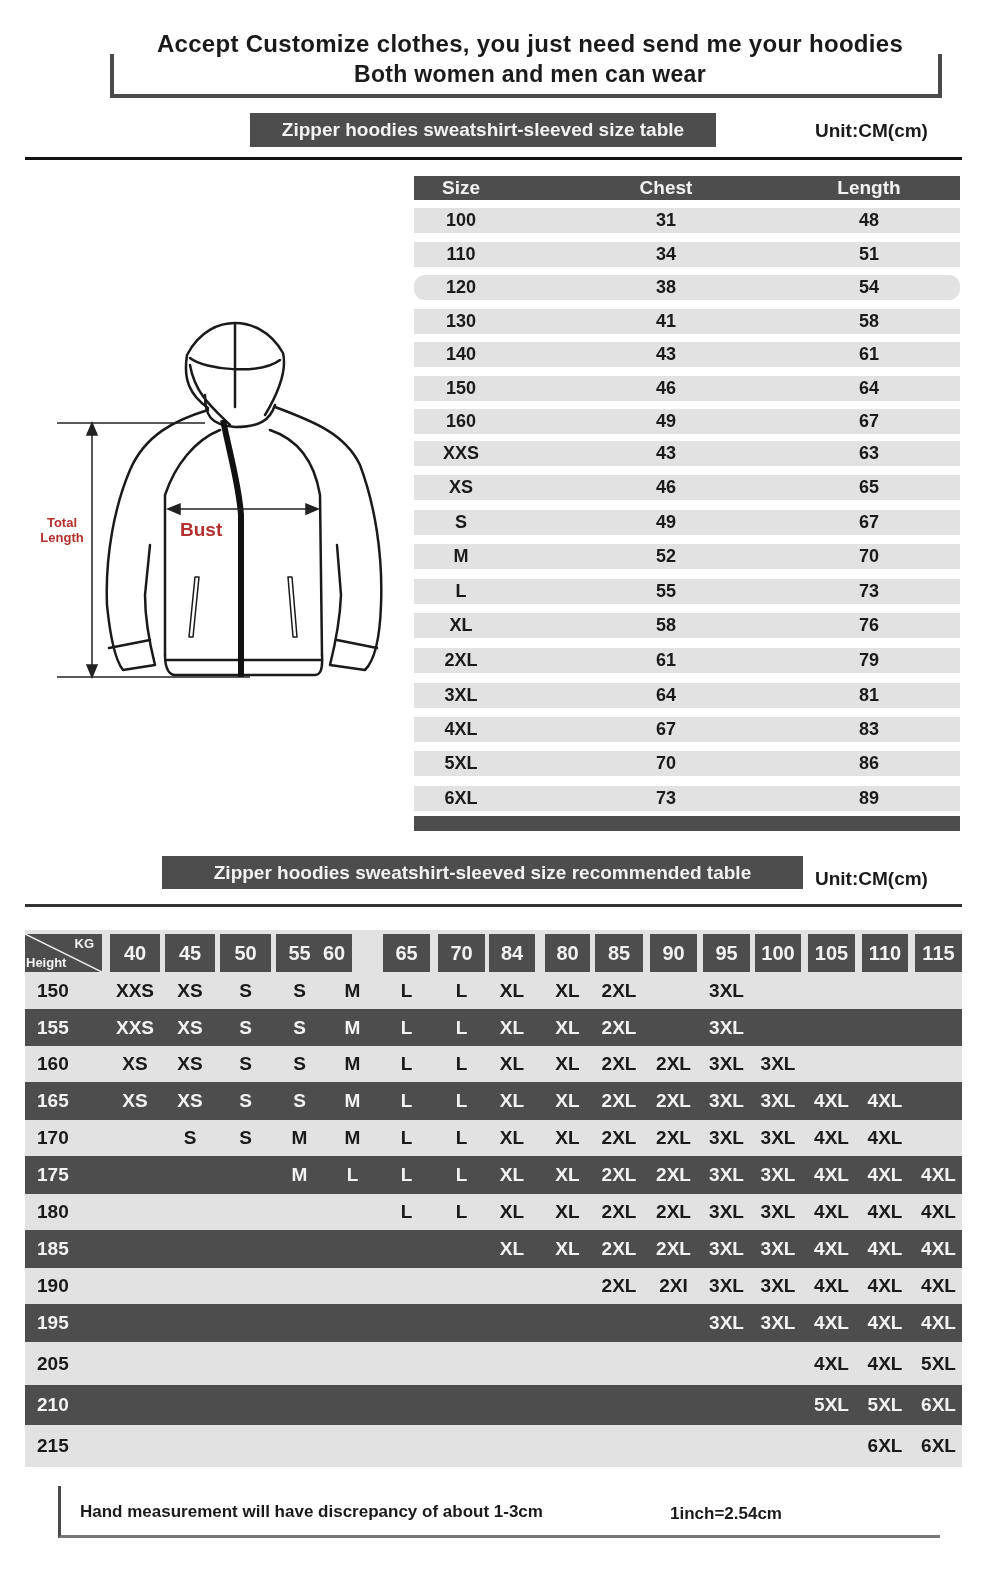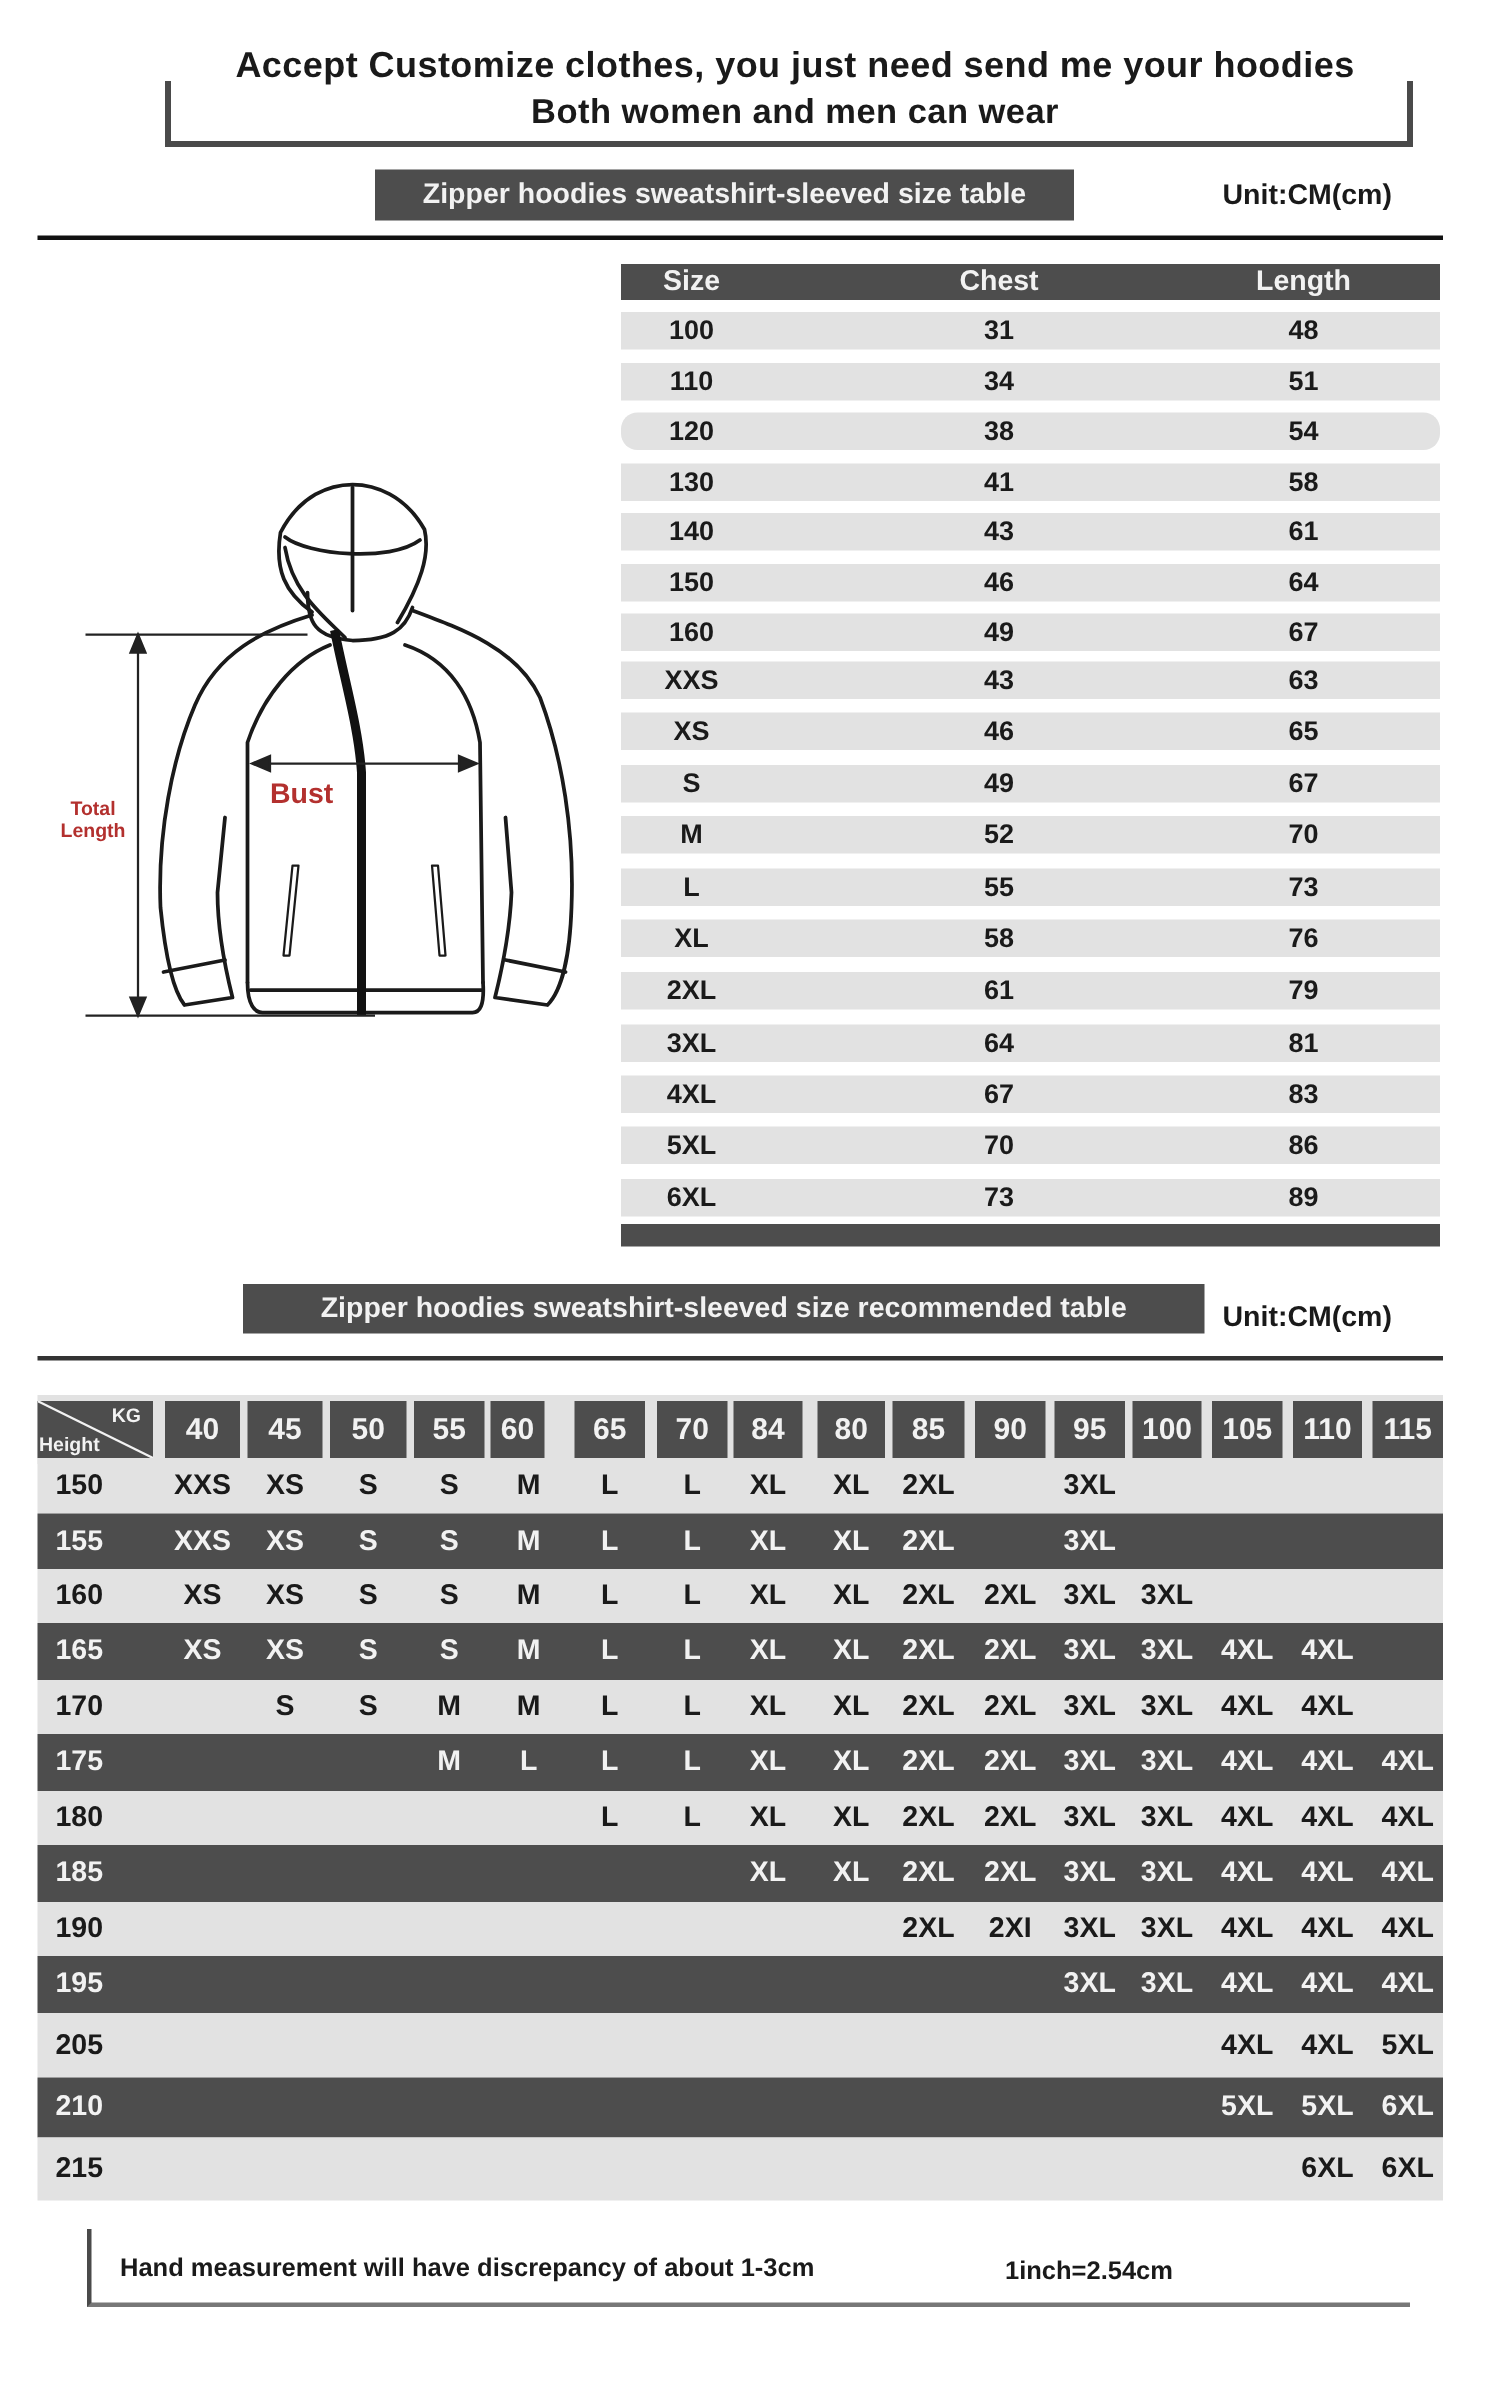--- a/index.html
+++ b/index.html
@@ -113,21 +113,21 @@
       <line x1="32" y1="108" x2="180" y2="108"></line>
       <line x1="32" y1="362" x2="225" y2="362"></line>
       <line x1="67" y1="112" x2="67" y2="358"></line>
       <polygon points="67,108 62,120 72,120"></polygon>
       <polygon points="67,362 62,350 72,350"></polygon>
       <line x1="147" y1="194" x2="290" y2="194"></line>
       <polygon points="143,194 155,189 155,199"></polygon>
       <polygon points="293,194 281,189 281,199"></polygon>
     </g>
   </svg>
-  <div class="abs fig-label" style="left:8px;top:216px;font-size:13px;line-height:15px;text-align:center;width:58px;">
+  <div class="abs fig-label" style="left:8px;top:200px;font-size:13px;line-height:15px;text-align:center;width:58px;">
     <div>Total</div>
     <div>Length</div>
   </div>
   <div class="abs fig-label" style="left:155px;top:204px;font-size:19px;">Bust</div>
 </div>
 
 <div class="abs size-head">
   <div class="col c1">Size</div>
   <div class="col c2">Chest</div>
   <div class="col c3">Length</div>
@@ -236,21 +236,21 @@
     <line x1="0" y1="0" x2="77" y2="38" stroke="#f2f2f2" stroke-width="1.5"></line>
   </svg>
   <span class="abs" style="right:8px;top:2px;font-size:13px;">KG</span>
   <span class="abs" style="left:1px;top:21px;font-size:13px;">Height</span>
 </div>
 <div id="rec-header">
     <div class="rec-header-cell" style="left: 110px; width: 50px;">40</div>
     <div class="rec-header-cell" style="left: 165px; width: 50px;">45</div>
     <div class="rec-header-cell" style="left: 220px; width: 51px; text-align: center;">50</div>
     <div class="rec-header-cell" style="left: 276px; width: 47px;">55</div>
-    <div class="rec-header-cell" style="left: 327px; width: 36px; text-align: center;">60</div>
+    <div class="rec-header-cell" style="left: 316px; width: 36px; text-align: center;">60</div>
     <div class="rec-header-cell" style="left: 383px; width: 47px;">65</div>
     <div class="rec-header-cell" style="left: 438px; width: 47px;">70</div>
     <div class="rec-header-cell" style="left: 489px; width: 46px;">84</div>
     <div class="rec-header-cell" style="left: 545px; width: 45px;">80</div>
     <div class="rec-header-cell" style="left: 595px; width: 48px;">85</div>
     <div class="rec-header-cell" style="left: 650px; width: 47px;">90</div>
     <div class="rec-header-cell" style="left: 703px; width: 47px;">95</div>
     <div class="rec-header-cell" style="left: 755px; width: 46px;">100</div>
     <div class="rec-header-cell" style="left: 808px; width: 47px;">105</div>
     <div class="rec-header-cell" style="left: 862px; width: 46px;">110</div>

